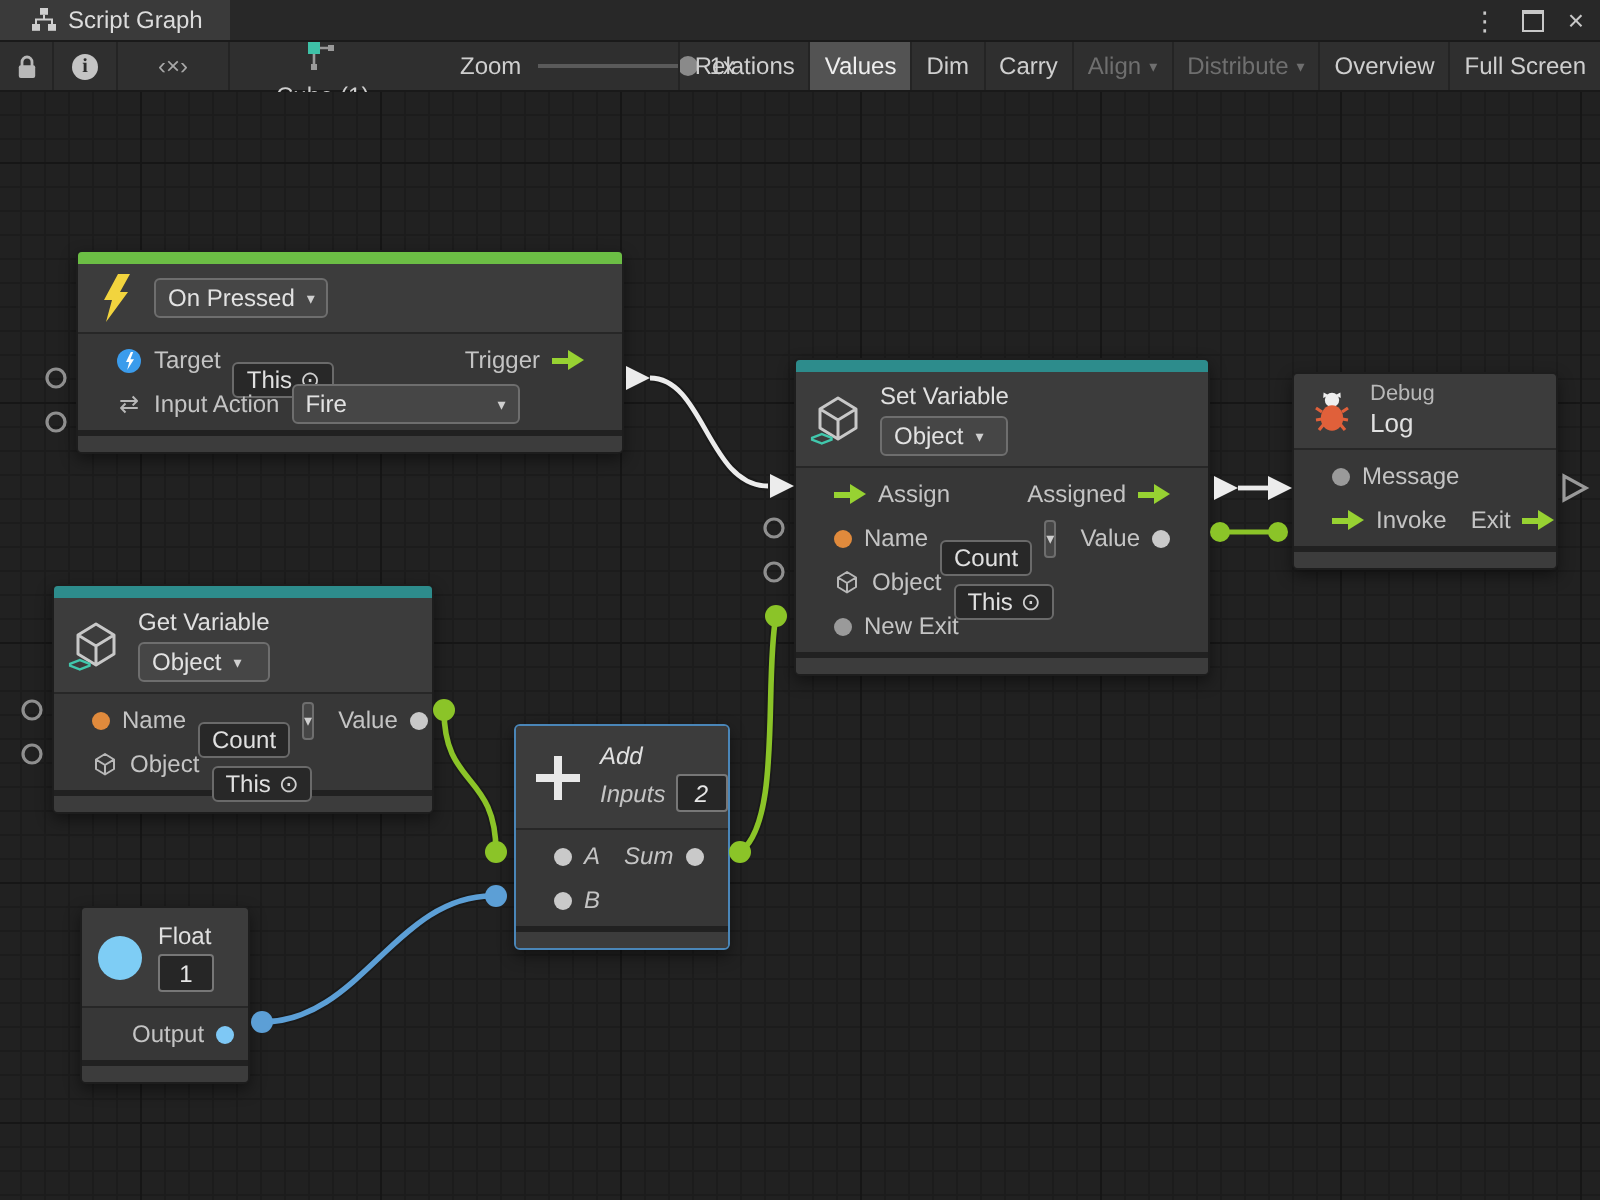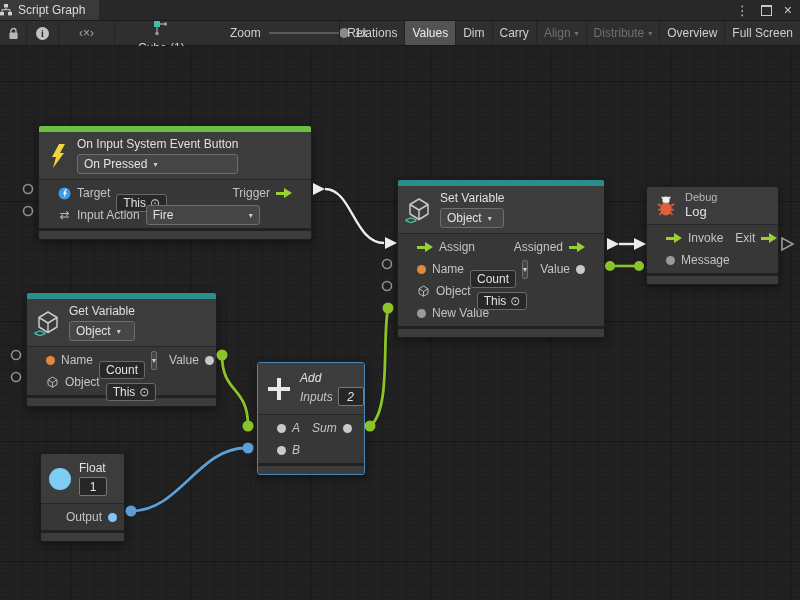--- a/index.html
+++ b/index.html
@@ -1,21 +1,21 @@
 <!DOCTYPE html>
 <html><head>
 <meta charset="utf-8">
 <style>
   html,body{margin:0;padding:0;}
   body{width:800px;height:600px;background:#212121;font-family:"Liberation Sans",sans-serif;
        overflow:hidden;position:relative;color:#c8c8c8;-webkit-font-smoothing:antialiased;}
   
   .titlebar{position:absolute;left:0;top:0;width:800px;height:20px;background:#282828;
             border-bottom:1px solid #1a1a1a;display:flex;align-items:center;}
-  .tab{height:20px;display:flex;align-items:center;gap:6px;padding:0 14px 0 0;background:#3a3a3a;
+  .tab{height:20px;display:flex;align-items:center;gap:6px;padding:0 14px 0 16px;background:#3a3a3a;
        color:#dcdcdc;font-size:12px;}
   .winbtns{margin-left:auto;display:flex;align-items:center;gap:12px;padding-right:8px;color:#c8c8c8;}
   .winbtns .kebab{font-size:13px;line-height:1;}
   .winbtns .box{width:9px;height:8px;border:1px solid #c8c8c8;border-top:2px solid #c8c8c8;display:inline-block;}
   .winbtns .x{font-size:14px;line-height:1;}
   
   .toolbar{position:absolute;left:0;top:21px;width:800px;height:24px;background:#2f2f2f;
            border-bottom:1px solid #191919;font-size:12px;color:#cfcfcf;}
   .tbtn{position:absolute;top:0;height:24px;display:flex;align-items:center;justify-content:center;
         border-right:1px solid #242424;box-sizing:border-box;}
@@ -167,21 +167,20 @@
 
   <div class="node" style="left:38px;top:79px;width:272px">
     <div class="stripe" style="background:#6cbe45"></div>
     <div class="nhead">
       <span class="icn" style="width:22px">
         <svg width="18" height="24" viewBox="0 0 18 24">
             <polygon points="10,0 16,0 11,9 15,9 4,24 7,13 3,13" fill="#f2d43e"></polygon>
           </svg>
       </span>
       <div class="hcol">
-        <span class="ntitle">On Input System Event Button</span>
         <span class="dd">
           <span>On Pressed</span>
           <span class="ddar">▾</span>
         </span>
       </div>
     </div>
     <div class="nbody">
       <div class="row">
         <span class="icn">
           <svg width="13" height="13" viewBox="0 0 13 13">
@@ -264,21 +263,21 @@
             </svg>
         </span>
         <span class="lbl">Object</span>
         <span class="chip">
           <span>This</span>
           <span class="tgt">⊙</span>
         </span>
       </div>
       <div class="row">
         <span class="dot gray"></span>
-        <span class="lbl">New Value</span>
+        <span class="lbl">New Exit</span>
       </div>
     </div>
     <div class="nfoot"></div>
   </div>
 
   <div class="node" style="left:646px;top:140px;width:131px">
     <div class="nhead" style="border-radius:2px 2px 0 0">
       <span class="icn">
         <svg width="22" height="24" viewBox="0 0 22 24">
           <circle cx="11" cy="6" r="3.6" fill="#efefef"></circle>
@@ -288,35 +287,35 @@
           <ellipse cx="11" cy="15" rx="5.6" ry="6.4" fill="#e0603a"></ellipse>
         </svg>
       </span>
       <div class="hcol" style="gap:1px">
         <span class="nsub">Debug</span>
         <span class="ntitle" style="font-size:13px">Log</span>
       </div>
     </div>
     <div class="nbody">
       <div class="row">
+        <span class="dot gray"></span>
+        <span class="lbl">Message</span>
+      </div>
+      <div class="row">
         <span class="garr">
             <i></i>
             <b></b>
           </span>
         <span class="lbl">Invoke</span>
         <span class="sp"></span>
         <span class="lbl">Exit</span>
         <span class="garr">
             <i></i>
             <b></b>
           </span>
-      </div>
-      <div class="row">
-        <span class="dot gray"></span>
-        <span class="lbl">Message</span>
       </div>
     </div>
     <div class="nfoot"></div>
   </div>
 
   <div class="node" style="left:26px;top:246px;width:189px">
     <div class="stripe" style="background:#2d8c8c"></div>
     <div class="nhead">
       <span class="cubewrap">
         <svg width="26" height="26" viewBox="0 0 26 26">

